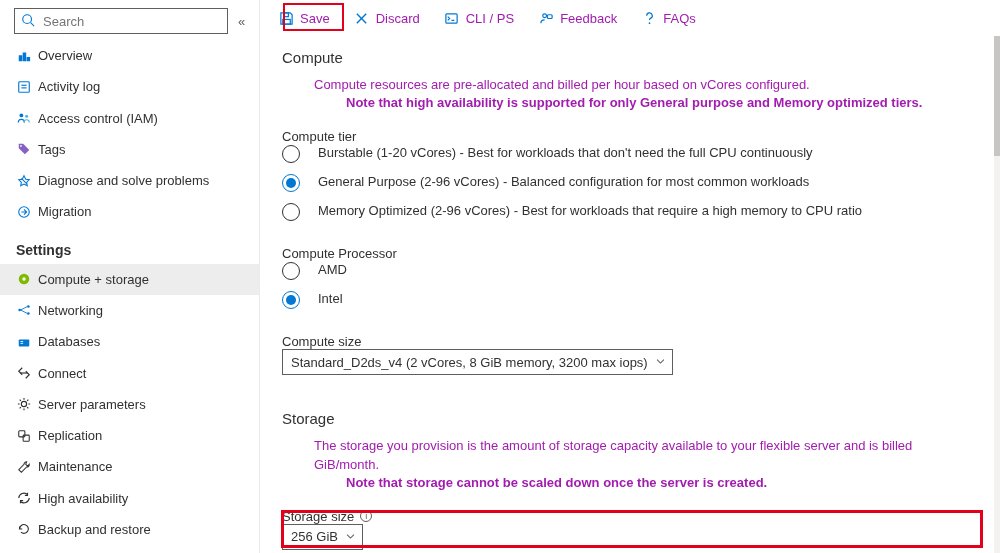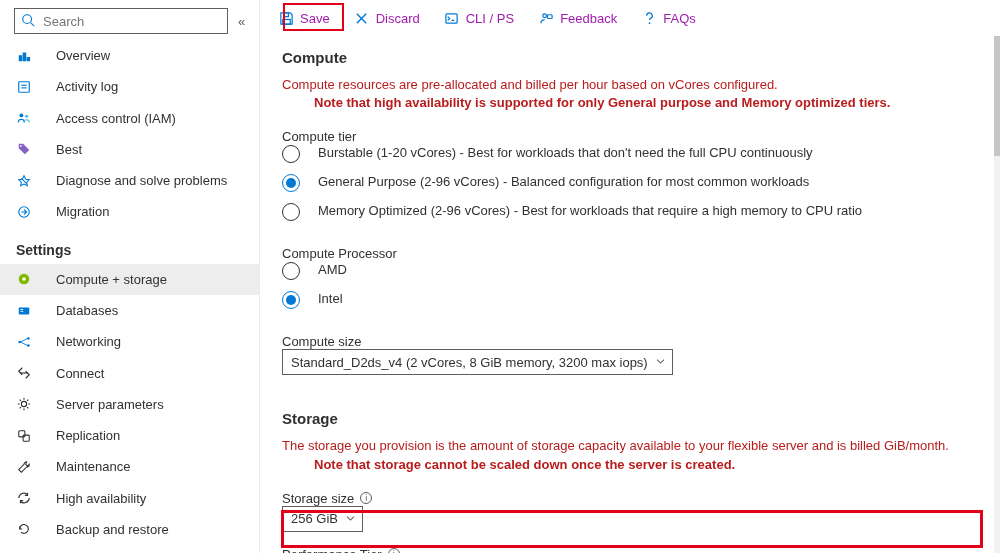--- a/index.html
+++ b/index.html
@@ -5,40 +5,40 @@
   * { box-sizing: border-box; }
   html, body { margin:0; padding:0; font-family: "Segoe UI", Arial, sans-serif; font-size:13px; color:#323130; background:#fff; }
   .app { display:flex; width:1000px; height:553px; position:relative; }
 
   
   .sidebar { width:260px; border-right:1px solid #edebe9; display:flex; flex-direction:column; padding:8px 0; }
   .search-row { display:flex; align-items:center; padding:0 10px 6px 14px; gap:6px; }
   .search-box { flex:1; display:flex; align-items:center; border:1px solid #605e5c; height:26px; padding:0 6px; gap:6px; }
   .search-box input { border:none; outline:none; flex:1; font-size:13px; background:transparent; }
   .collapse-chevron { color:#605e5c; cursor:pointer; font-size:13px; padding:2px 4px; }
-  .nav-item { display:flex; align-items:center; gap:24px; height:32px; padding:0 16px; cursor:pointer; color:#323130; }
+  .nav-item { display:flex; align-items:center; gap:6px; height:32px; padding:0 16px; cursor:pointer; color:#323130; }
   .nav-item.selected { background:#ededed; }
   .nav-item .icon { width:16px; height:16px; display:flex; align-items:center; justify-content:center; }
   .section-title { padding:14px 16px 6px 16px; font-weight:600; color:#323130; font-size:14px; }
 
   
   .main { flex:1; display:flex; flex-direction:column; position:relative; overflow:hidden; }
   .toolbar { display:flex; align-items:center; gap:8px; padding:6px 8px 6px 10px; }
   .toolbar-btn { display:flex; align-items:center; gap:6px; padding:4px 8px; cursor:pointer; color:#a21caf; background:transparent; border:none; font-size:13px; }
   .toolbar-btn .ticon { width:16px; height:16px; display:flex; align-items:center; justify-content:center; color:#0078d4; }
   .save-highlight { position:absolute; left:283px; top:3px; width:61px; height:28px; border:2px solid #e3001b; pointer-events:none; }
   .perf-highlight { position:absolute; left:281px; top:510px; width:702px; height:38px; border:3px solid #e3001b; pointer-events:none; }
 
   .content { flex:1; overflow:auto; padding:5px 20px 20px 22px; }
   .track { width:6px; position:absolute; right:0; top:0; bottom:0; background:#f3f2f1; }
   .thumb { width:6px; background:#c8c6c4; height:120px; position:absolute; top:0; }
 
-  h3.section { font-size:15px; font-weight:700; margin:35px 0 10px 0; }
+  h3.section { font-size:15px; font-weight:400; margin:35px 0 10px 0; }
   h3.section:first-child { margin-top:8px; }
-  .desc { color:#b91c1c; line-height:1.4; margin-bottom:14px; }
+  .desc { color:#a21caf; line-height:1.4; margin-bottom:14px;margin-left:32px; }
   .desc .bold { font-weight:700;padding-left:32px; }
 
   .form-row { display:flex; align-items:flex-start; margin-bottom:12px;flex-direction:column; }
   .form-label { width:248px; padding-top:3px; color:#323130; display:flex; align-items:center; gap:6px; }
   .info-icon { width:12px; height:12px; border:1px solid #605e5c; border-radius:50%; display:inline-flex; align-items:center; justify-content:center; font-size:9px; color:#605e5c; cursor:pointer; }
   .form-control { flex:1; }
 
   .radio-group .radio-option { display:flex; align-items:flex-start; gap:10px; margin-bottom:10px; }
   .radio { width:18px; height:18px; border:1px solid #323130; border-radius:50%; display:flex; align-items:center; justify-content:center; flex-shrink:0; margin-top:1px; cursor:pointer; }
   .radio.checked { border-color:#0078d4; }
@@ -99,21 +99,21 @@
         </span>
         <span>Access control (IAM)</span>
       </div>
     <div class="nav-item">
         <span class="icon">
           <svg width="14" height="14" viewBox="0 0 16 16">
             <path d="M2 2h5l7 7-5 5-7-7z" fill="#8661c5"></path>
             <circle cx="4.5" cy="4.5" r="1" fill="#fff"></circle>
           </svg>
         </span>
-        <span>Best</span>
+        <span>Tags</span>
       </div>
     <div class="nav-item">
         <span class="icon">
           <svg width="14" height="14" viewBox="0 0 16 16">
             <path d="M8 2l2 4 4 .5-3 3 .8 4L8 11.5 4.2 13.5 5 9.5 2 6.5 6 6z" fill="none" stroke="#0078d4" stroke-width="1.2"></path>
             <line x1="5" y1="5" x2="11" y2="11" stroke="#0078d4" stroke-width="1.2"></line>
           </svg>
         </span>
         <span>Diagnose and solve problems</span>
       </div>
@@ -130,41 +130,41 @@
     <div class="section-title">Settings</div>
 
     <div class="nav-item selected">
         <span class="icon">
           <svg width="14" height="14" viewBox="0 0 16 16">
             <circle cx="8" cy="8" r="6" fill="#7fba00"></circle>
             <circle cx="8" cy="8" r="2" fill="#fff"></circle>
           </svg>
         </span>
         <span>Compute + storage</span>
-      </div>
-    <div class="nav-item">
-        <span class="icon">
-          <svg width="14" height="14" viewBox="0 0 16 16">
-            <rect x="2" y="5" width="12" height="8" rx="1" fill="#0078d4"></rect>
-            <rect x="4" y="7" width="3" height="1" fill="#fff"></rect>
-            <rect x="4" y="9" width="3" height="1" fill="#fff"></rect>
-          </svg>
-        </span>
-        <span>Databases</span>
       </div>
     <div class="nav-item">
         <span class="icon">
           <svg width="14" height="14" viewBox="0 0 16 16">
             <circle cx="3" cy="8" r="1.5" fill="#0078d4"></circle>
             <circle cx="13" cy="4" r="1.5" fill="#0078d4"></circle>
             <circle cx="13" cy="12" r="1.5" fill="#0078d4"></circle>
             <path d="M4 8l8-4M4 8l8 4" stroke="#0078d4" stroke-width="1"></path>
           </svg>
         </span>
         <span>Networking</span>
+      </div>
+    <div class="nav-item">
+        <span class="icon">
+          <svg width="14" height="14" viewBox="0 0 16 16">
+            <rect x="2" y="5" width="12" height="8" rx="1" fill="#0078d4"></rect>
+            <rect x="4" y="7" width="3" height="1" fill="#fff"></rect>
+            <rect x="4" y="9" width="3" height="1" fill="#fff"></rect>
+          </svg>
+        </span>
+        <span>Databases</span>
       </div>
     <div class="nav-item">
         <span class="icon">
           <svg width="14" height="14" viewBox="0 0 16 16">
             <path d="M6 2l-4 4 4 4M10 6l4 4-4 4" fill="none" stroke="#323130" stroke-width="1.3"></path>
             <line x1="4" y1="8" x2="12" y2="8" stroke="#323130" stroke-width="1.3"></line>
           </svg>
         </span>
         <span>Connect</span>
       </div>

